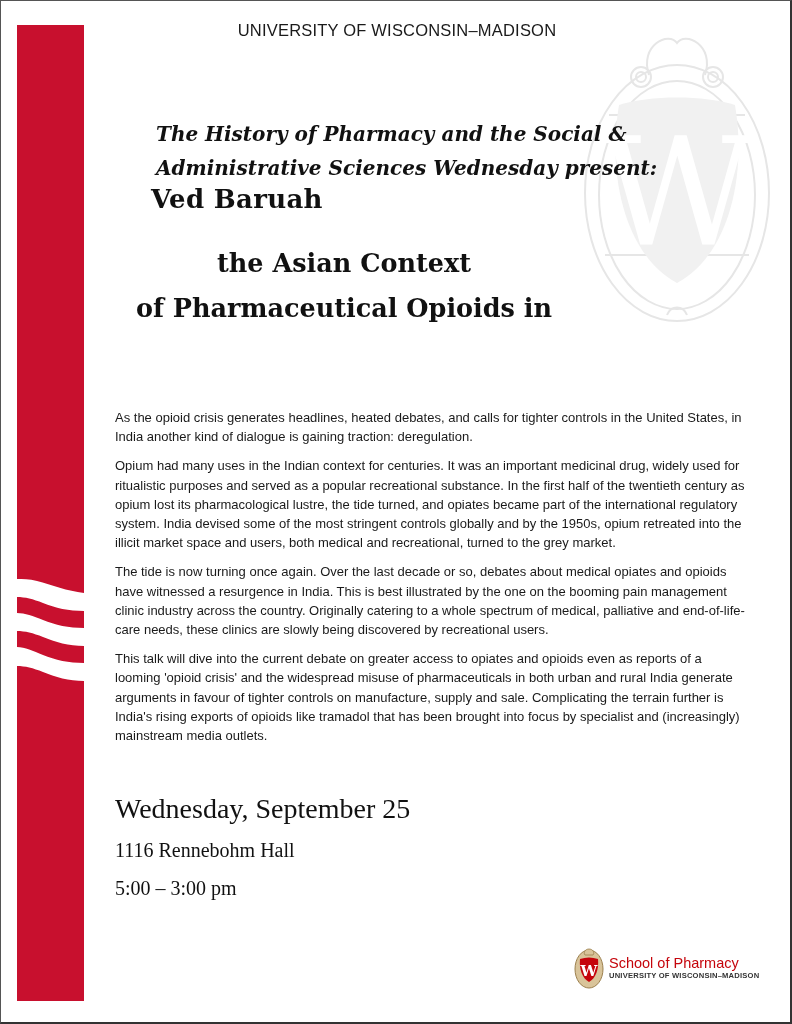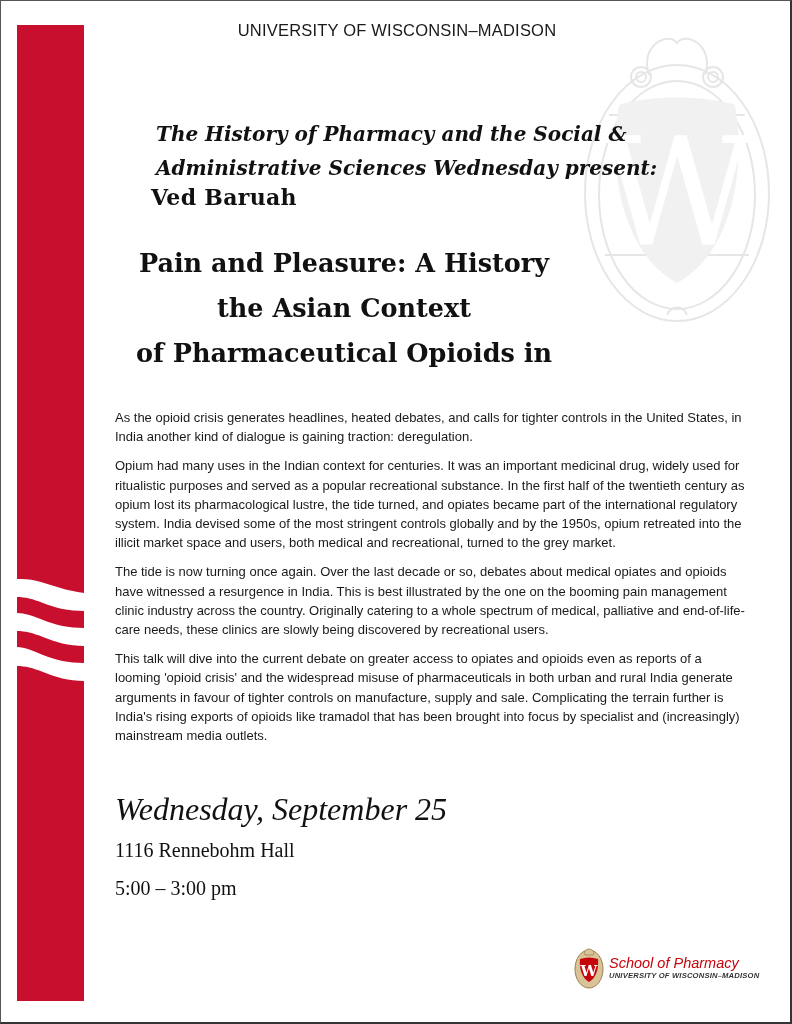--- a/index.html
+++ b/index.html
@@ -18,38 +18,38 @@
     font-family: "Liberation Sans", sans-serif; font-size: 16.5px; font-weight: normal;
     letter-spacing: 0.2px; color: #1a1a1a;
   }
   .presenter-intro {
     position: absolute; left: 155px; top: 95px; width: 520px;
     font-family: "DejaVu Serif", serif; font-style: italic; font-weight: bold;
     font-size: 20px; line-height: 34px; color: #111; margin-top: 21px;
   }
   .speaker-name {
     position: absolute; left: 150px; top: 183px;
-    font-family: "DejaVu Serif", serif; font-weight: bold; font-size: 22px; color: #111;
+    font-family: "DejaVu Serif", serif; font-weight: bold; font-size: 26px; color: #111;
     letter-spacing: 0.3px;
   }
   .talk-title {
     position: absolute; left: 112px; top: 240px; width: 462px; text-align: center;
     font-family: "DejaVu Serif", serif; font-weight: bold; font-size: 25.5px; line-height: 45px; color: #111;
   }
   .body-text {
     position: absolute; left: 114px; top: 397px; width: 630px;
     font-family: "Liberation Sans", sans-serif; font-size: 13px; line-height: 19.2px; color: #1a1a1a;
   }
   .body-text p { margin-bottom: 9px; margin-top: 10px; }
   .event-info { position: absolute; left: 114px; top: 786px; font-family: "Liberation Serif", serif; color: #111; }
-  .event-date { font-size: 32px; line-height: 44px; font-style: italic; }
+  .event-date { font-size: 28px; line-height: 44px; }
   .event-location, .event-time { font-size: 20px; line-height: 38px; }
   .school-logo { position: absolute; left: 573px; top: 946px; display: flex; align-items: center; }
   .crest { width: 30px; height: 42px; }
-  .school-text { margin-left: 5px; font-style: italic; }
+  .school-text { margin-left: 5px; }
   .school-name { font-family: "Liberation Sans", sans-serif; font-size: 14.5px; color: #c5050c; line-height: 16px; }
   .school-univ { font-family: "Liberation Sans", sans-serif; font-size: 7.6px; font-weight: bold; color: #333; letter-spacing: 0.2px; line-height: 10px; }
 </style>
 </head>
 <body>
 
 <div class="page">
 
   <svg class="red-bar" viewBox="0 0 67 976" preserveAspectRatio="none">
     <path fill="#c8102e" d="M0,0 H67 V568 C50,566 35,560 20,556 C12,554 6,554 0,554 Z"></path>
@@ -78,21 +78,20 @@
   <div class="univ-header">UNIVERSITY OF WISCONSIN–MADISON</div>
 
   <div class="presenter-intro">
     <div>The History of Pharmacy and the Social &amp;</div>
     <div>Administrative Sciences Wednesday present:</div>
   </div>
 
   <div class="speaker-name">Ved Baruah</div>
 
   <div class="talk-title">
-    <div>Pain and Pleasure: A History</div>
     <div>the Asian Context</div>
     <div>of Pharmaceutical Opioids in</div>
   </div>
 
   <div class="body-text">
     <p>As the opioid crisis generates headlines, heated debates, and calls for tighter controls in the United States, in India another kind of dialogue is gaining traction: deregulation.</p>
     <p>Opium had many uses in the Indian context for centuries. It was an important medicinal drug, widely used for ritualistic purposes and served as a popular recreational substance. In the first half of the twentieth century as opium lost its pharmacological lustre, the tide turned, and opiates became part of the international regulatory system. India devised some of the most stringent controls globally and by the 1950s, opium retreated into the illicit market space and users, both medical and recreational, turned to the grey market.</p>
     <p>The tide is now turning once again. Over the last decade or so, debates about medical opiates and opioids have witnessed a resurgence in India. This is best illustrated by the one on the booming pain management clinic industry across the country. Originally catering to a whole spectrum of medical, palliative and end-of-life-care needs, these clinics are slowly being discovered by recreational users.</p>
     <p>This talk will dive into the current debate on greater access to opiates and opioids even as reports of a looming 'opioid crisis' and the widespread misuse of pharmaceuticals in both urban and rural India generate arguments in favour of tighter controls on manufacture, supply and sale. Complicating the terrain further is India's rising exports of opioids like tramadol that has been brought into focus by specialist and (increasingly) mainstream media outlets.</p>
   </div>

